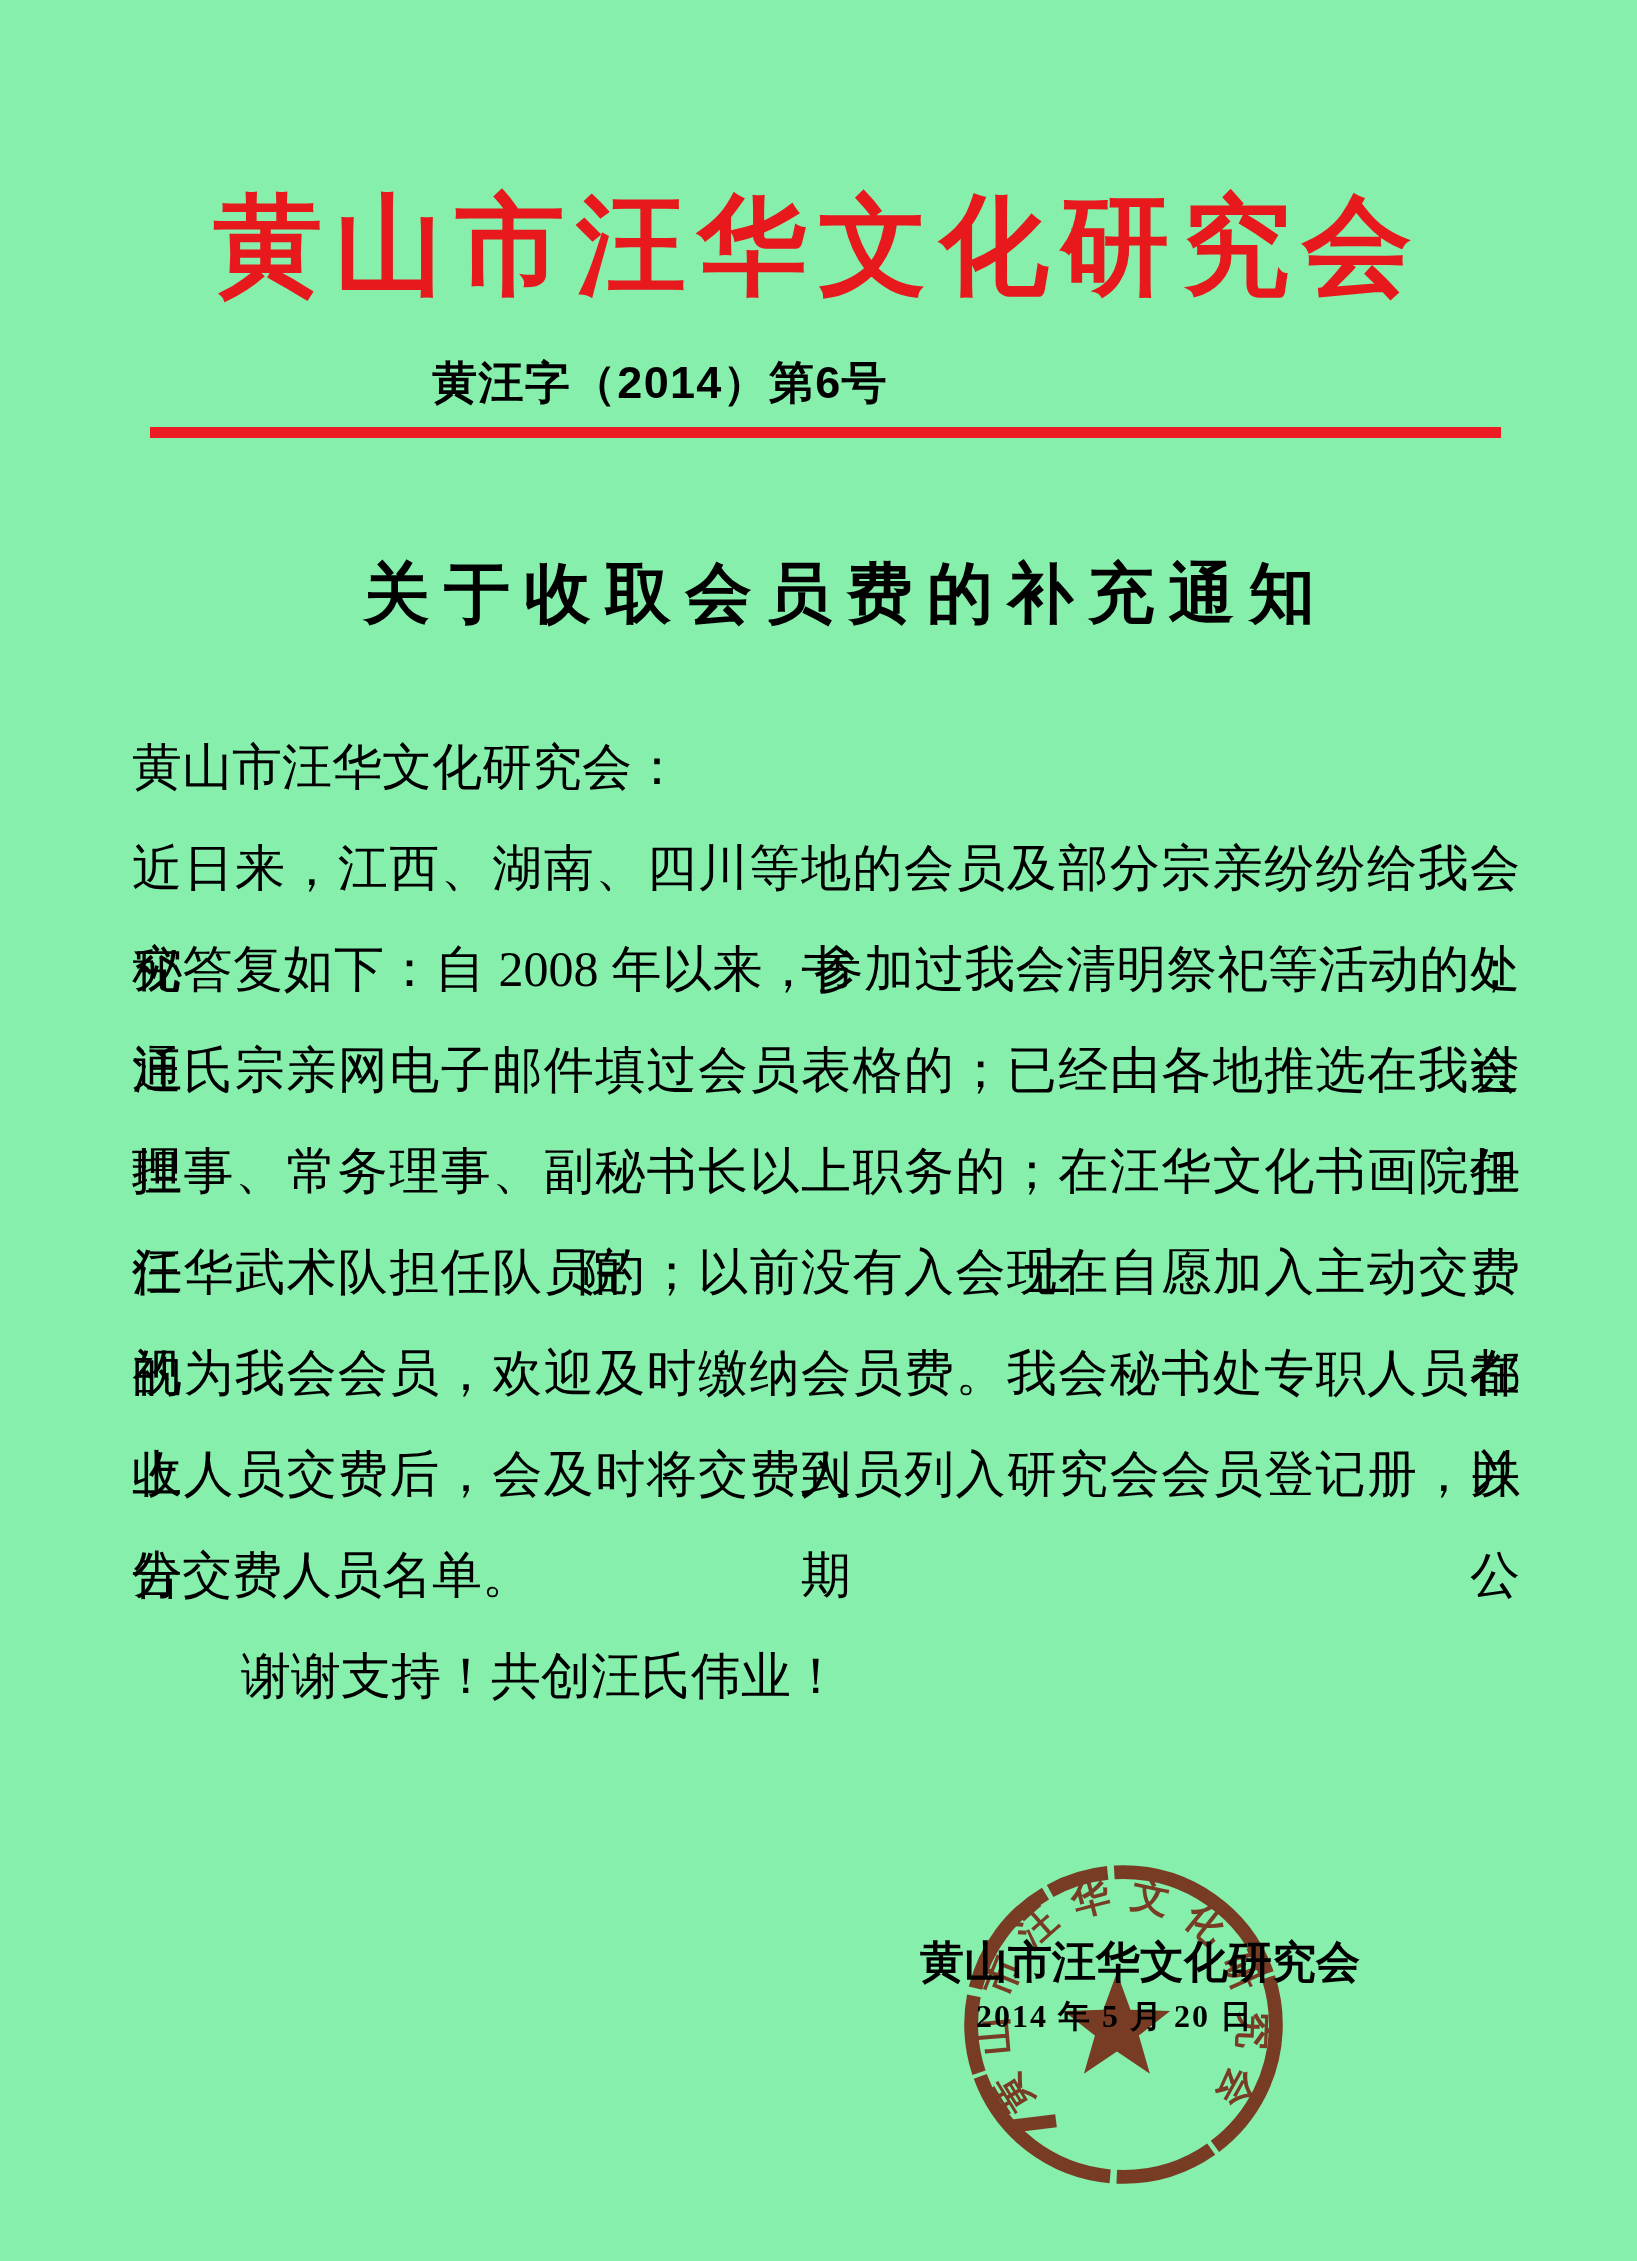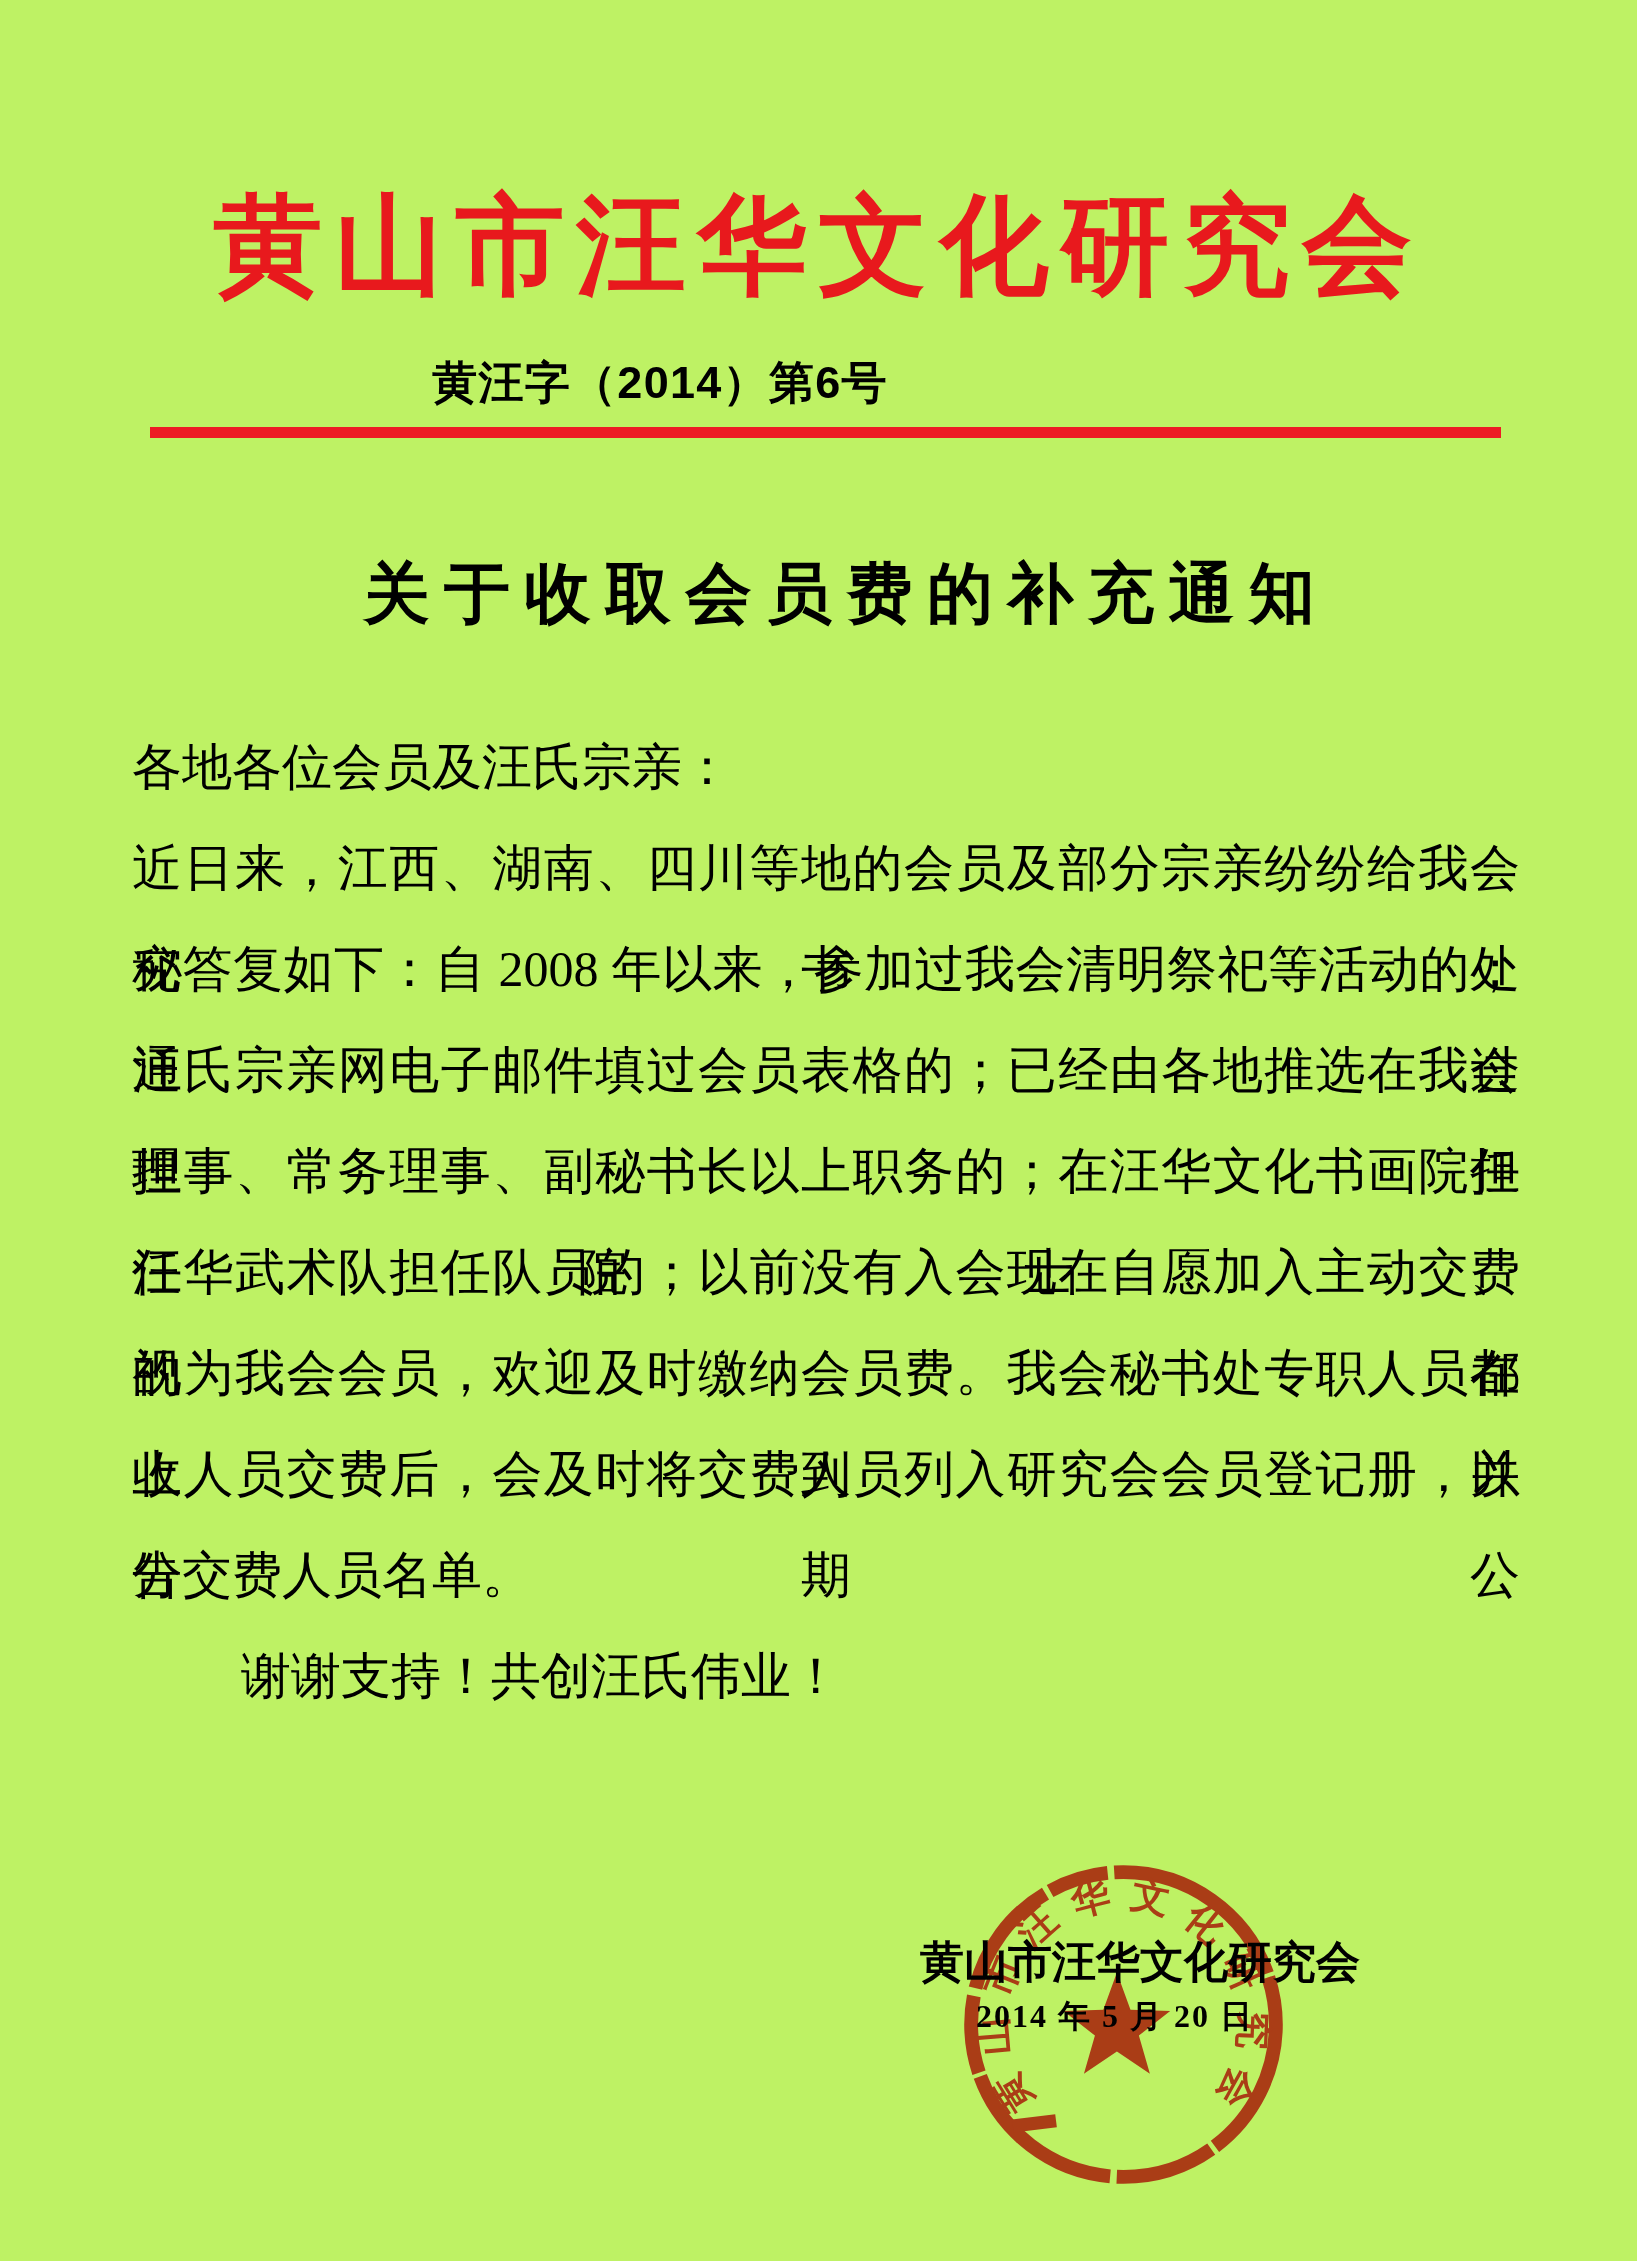--- a/index.html
+++ b/index.html
@@ -4,21 +4,21 @@
 <style>
   html, body {
     margin: 0;
     padding: 0;
     background: #ffffff;
   }
   .page {
     position: relative;
     width: 1637px;
     height: 2261px;
-    background: #bef264;
+    background: #86efac;
     overflow: hidden;
     font-family: "Liberation Serif", "DejaVu Serif", serif;
     color: #000000;
   }
 
   
   .org-title {
     position: absolute;
     top: 186px;
     left: 0;
@@ -144,21 +144,21 @@
 
   <div class="org-title">黄山市汪华文化研究会</div>
 
   <div class="doc-number">黄汪字（2014）第6号</div>
 
   <div class="red-rule"></div>
 
   <div class="doc-title">关于收取会员费的补充通知</div>
 
   <div class="body-block">
-    <div class="body-line">各地各位会员及汪氏宗亲：</div>
+    <div class="body-line">黄山市汪华文化研究会：</div>
     <div class="body-line justify">近日来，江西、湖南、四川等地的会员及部分宗亲纷纷给我会秘书处</div>
     <div class="body-line justify">究答复如下：自 2008 年以来，参加过我会清明祭祀等活动的；通过</div>
     <div class="body-line justify">汪氏宗亲网电子邮件填过会员表格的；已经由各地推选在我会担任</div>
     <div class="body-line justify">理事、常务理事、副秘书长以上职务的；在汪华文化书画院担任院士、</div>
     <div class="body-line justify">汪华武术队担任队员的；以前没有入会现在自愿加入主动交费的都</div>
     <div class="body-line justify">视为我会会员，欢迎及时缴纳会员费。我会秘书处专职人员在收到以</div>
     <div class="body-line justify">上人员交费后，会及时将交费人员列入研究会会员登记册，并分期公</div>
     <div class="body-line">告交费人员名单。</div>
     <div class="body-line indent">谢谢支持！共创汪氏伟业！</div>
   </div>

